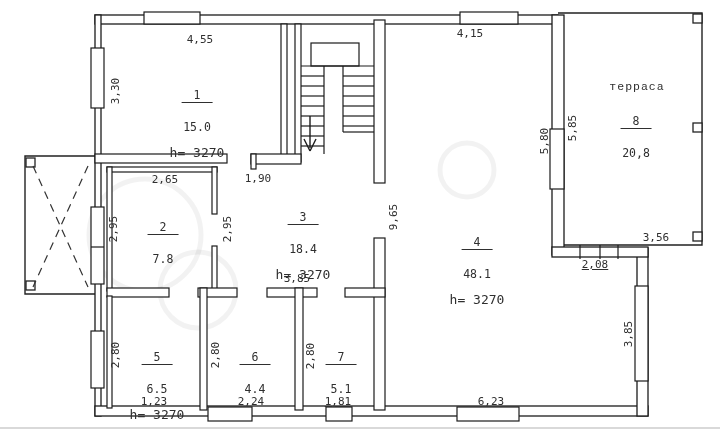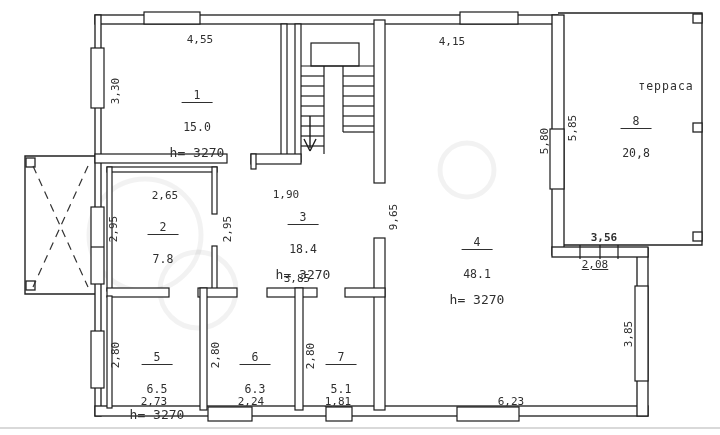--- a/index.html
+++ b/index.html
@@ -148,39 +148,39 @@
 
     <line x1="0" y1="428" x2="720" y2="428" stroke="#d9d9d9" stroke-width="2"></line>
   </svg>
 
   <div class="labels">
       <div class="room-label" style="left: 197px; top: 84px;"><span class="room-num">1</span><span class="room-area">15.0</span><span class="room-h">h= 3270</span></div>
       <div class="room-label" style="left: 163px; top: 216px;"><span class="room-num">2</span><span class="room-area">7.8</span></div>
       <div class="room-label" style="left: 303px; top: 206px;"><span class="room-num">3</span><span class="room-area">18.4</span><span class="room-h">h= 3270</span></div>
       <div class="room-label" style="left: 477px; top: 231px;"><span class="room-num">4</span><span class="room-area">48.1</span><span class="room-h">h= 3270</span></div>
       <div class="room-label" style="left: 157px; top: 346px;"><span class="room-num">5</span><span class="room-area">6.5</span><span class="room-h">h= 3270</span></div>
-      <div class="room-label" style="left: 255px; top: 346px;"><span class="room-num">6</span><span class="room-area">6.3</span></div>
+      <div class="room-label" style="left: 255px; top: 346px;"><span class="room-num">6</span><span class="room-area">4.4</span></div>
       <div class="room-label" style="left: 341px; top: 346px;"><span class="room-num">7</span><span class="room-area">5.1</span></div>
-      <div class="terrace-word" style="left: 666px; top: 86px;">терраса</div>
+      <div class="terrace-word" style="left: 637px; top: 86px; font-family: Liberation Mono, monospace;">терраса</div>
       <div class="room-label" style="left: 636px; top: 110px;"><span class="room-num">8</span><span class="room-area">20,8</span></div>
       <div class="dim" style="left: 200px; top: 40px;">4,55</div>
-      <div class="dim" style="left: 452px; top: 34px; margin-top: 8px;">4,15</div>
+      <div class="dim" style="left: 470px; top: 34px;">4,15</div>
       <div class="dim v" style="left: 116px; top: 91px;">3,30</div>
-      <div class="dim" style="left: 165px; top: 180px; margin-top: 16px;">2,65</div>
-      <div class="dim" style="left: 258px; top: 195px; margin-left: 28px;">1,90</div>
+      <div class="dim" style="left: 165px; top: 180px;">2,65</div>
+      <div class="dim" style="left: 258px; top: 179px;">1,90</div>
       <div class="dim v" style="left: 114px; top: 229px;">2,95</div>
       <div class="dim v" style="left: 228px; top: 229px;">2,95</div>
       <div class="dim v" style="left: 394px; top: 217px;">9,65</div>
       <div class="dim v" style="left: 545px; top: 141px;">5,80</div>
       <div class="dim v" style="left: 573px; top: 128px;">5,85</div>
-      <div class="dim" style="left: 604px; top: 238px; font-weight: bold;">3,56</div>
+      <div class="dim" style="left: 656px; top: 238px;">3,56</div>
       <div class="dim" style="left: 595px; top: 265px; text-decoration: underline;">2,08</div>
       <div class="dim" style="left: 297px; top: 279px;">3,85</div>
       <div class="dim v" style="left: 629px; top: 334px;">3,85</div>
       <div class="dim v" style="left: 116px; top: 355px;">2,80</div>
       <div class="dim v" style="left: 216px; top: 355px;">2,80</div>
       <div class="dim v" style="left: 311px; top: 356px;">2,80</div>
-      <div class="dim" style="left: 154px; top: 402px;">2,73</div>
+      <div class="dim" style="left: 154px; top: 402px;">1,23</div>
       <div class="dim" style="left: 251px; top: 402px;">2,24</div>
       <div class="dim" style="left: 338px; top: 402px; text-decoration: underline;">1,81</div>
-      <div class="dim" style="left: 511px; top: 402px;">6,23</div>
+      <div class="dim" style="left: 491px; top: 402px;">6,23</div>
     </div>
 </div>
 
 </body></html>

